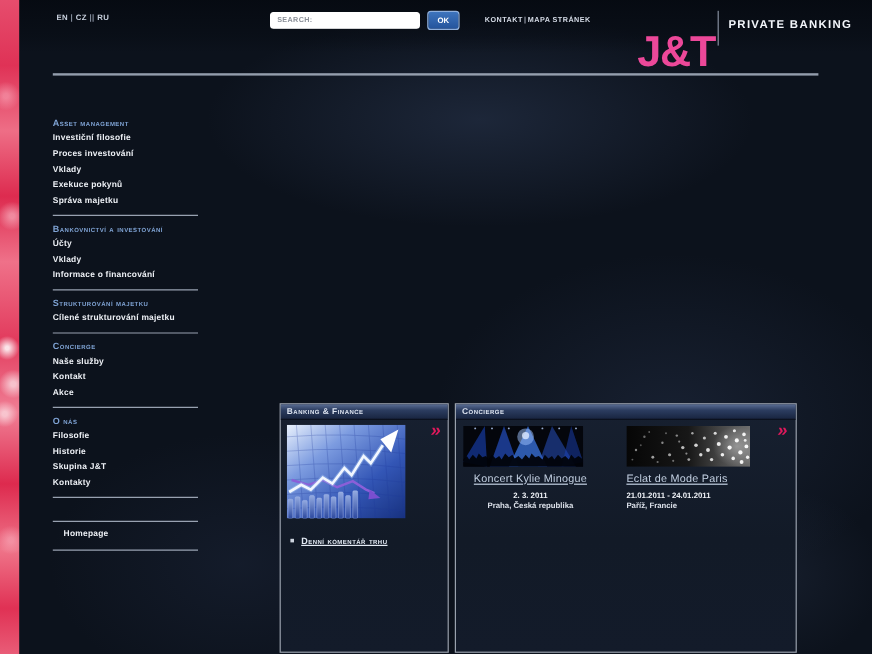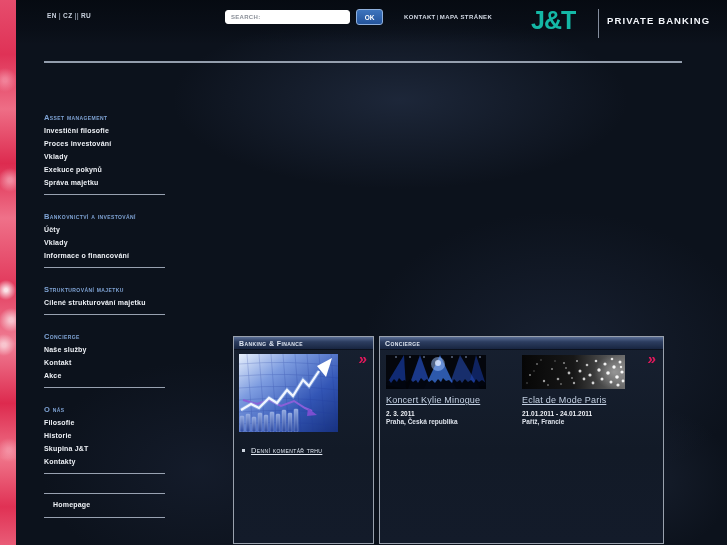--- a/index.html
+++ b/index.html
@@ -55,33 +55,33 @@
     border:1px solid #8fb0dd; border-radius:3px; color:#fff;
     font-family:"Liberation Sans",sans-serif; font-size:6.5px; font-weight:bold;
     text-align:center; cursor:pointer; }
 
   .top-links { position:absolute; left:404px; top:14px; font-size:6px; font-weight:bold;
     letter-spacing:.4px; color:#d5dbe6; }
   .top-links a { color:#d5dbe6; text-decoration:none; }
   .top-links .sep { padding:0 1px; color:#a7aebb; }
 
   .logo { position:absolute; left:531px; top:6px; width:160px; height:36px; }
-  .logo-brand { position:absolute; left:0; top:0; font-size:25px; font-weight:900;
-    letter-spacing:-1px; color:#14b8a6; font-style:normal; }
+  .logo-brand { position:absolute; left:0; top:16px; font-size:36px; font-weight:900;
+    letter-spacing:-1px; color:#ec4899; font-style:normal; }
   .logo-divider { position:absolute; left:67px; top:3px; width:1px; height:29px; background:#848d9d; }
   .logo-tagline { position:absolute; left:76px; top:9px; font-size:9.5px; font-weight:bold;
     letter-spacing:1.1px; color:#f3f6fb; white-space:nowrap; }
 
   .header-divider { position:absolute; left:44px; top:61px; width:638px; height:2px;
     background:rgba(172,182,198,.85); }
 
   
   .sidebar { position:absolute; left:44px; top:96px; width:121px; }
   .nav-title { display:block; height:13px; line-height:13px; font-size:7.5px; font-weight:bold;
-    font-variant:small-caps; letter-spacing:.4px; color:#7fa3d4; text-decoration:none;margin-top:15px; }
+    font-variant:small-caps; letter-spacing:.4px; color:#7fa3d4; text-decoration:none; }
   .nav-item { display:block; height:13px; line-height:13px; font-size:7px; font-weight:bold;
     color:#eef1f6; text-decoration:none; letter-spacing:.2px; }
   .nav-divider { border:none; border-top:1px solid rgba(188,198,214,.8); margin:5px 0 4px 0; }
   .nav-spacer { height:10px; }
   .homepage-link { display:block; height:14px; line-height:14px; font-size:7px; font-weight:bold;
     color:#eef1f6; text-decoration:none; padding-left:9px; letter-spacing:.2px; }
 
   
   .panel { position:absolute; top:336px; height:208px;
     border:1px solid #99a1ad;
@@ -94,25 +94,25 @@
     color:#dde4f0; font-size:7px; font-weight:bold; font-variant:small-caps;
     letter-spacing:.4px; line-height:13px; padding-left:5px; }
   .more-chevron { position:absolute; top:15px; font-size:15px; font-weight:900;
     color:#e0195c; text-decoration:none; line-height:14px; transform:skewX(-10deg); }
   .panel-banking .more-chevron { right:6px; }
   .panel-concierge .more-chevron { right:7px; }
 
   .chart-thumb { position:absolute; left:5px; top:17px; width:99px; height:78px; display:block; }
   .panel-link-row { position:absolute; left:8px; top:109px; display:flex; align-items:center; }
   .bullet { width:3px; height:3px; background:#cdd4de; margin-right:6px; flex:none; }
-  .panel-link { font-size:7.5px; font-weight:normal; font-variant:small-caps; letter-spacing:.4px;
+  .panel-link { font-size:7.5px; font-weight:bold; font-variant:small-caps; letter-spacing:.4px;
     color:#e4ebf5; text-decoration:underline; }
 
   .event-card { position:absolute; top:18px; width:112px; }
-  .event-card-1 { left:6px; }
+  .event-card-1 { left:6px;text-align:center; }
   .event-card-2 { left:142px; }
   .event-image { display:block; width:100px; height:34px; }
   .event-card-2 .event-image { width:103px; }
   .event-title { display:inline-block; margin-top:4px; font-size:9px; color:#c3d0e2;
     text-decoration:underline; letter-spacing:.2px; }
   .event-date { margin-top:3px; font-size:6.5px; font-weight:bold; color:#eef1f6; }
   .event-location { margin-top:1px; font-size:6.5px; font-weight:bold; color:#dbe0e9; }
 </style>
 </head>
 <body>

